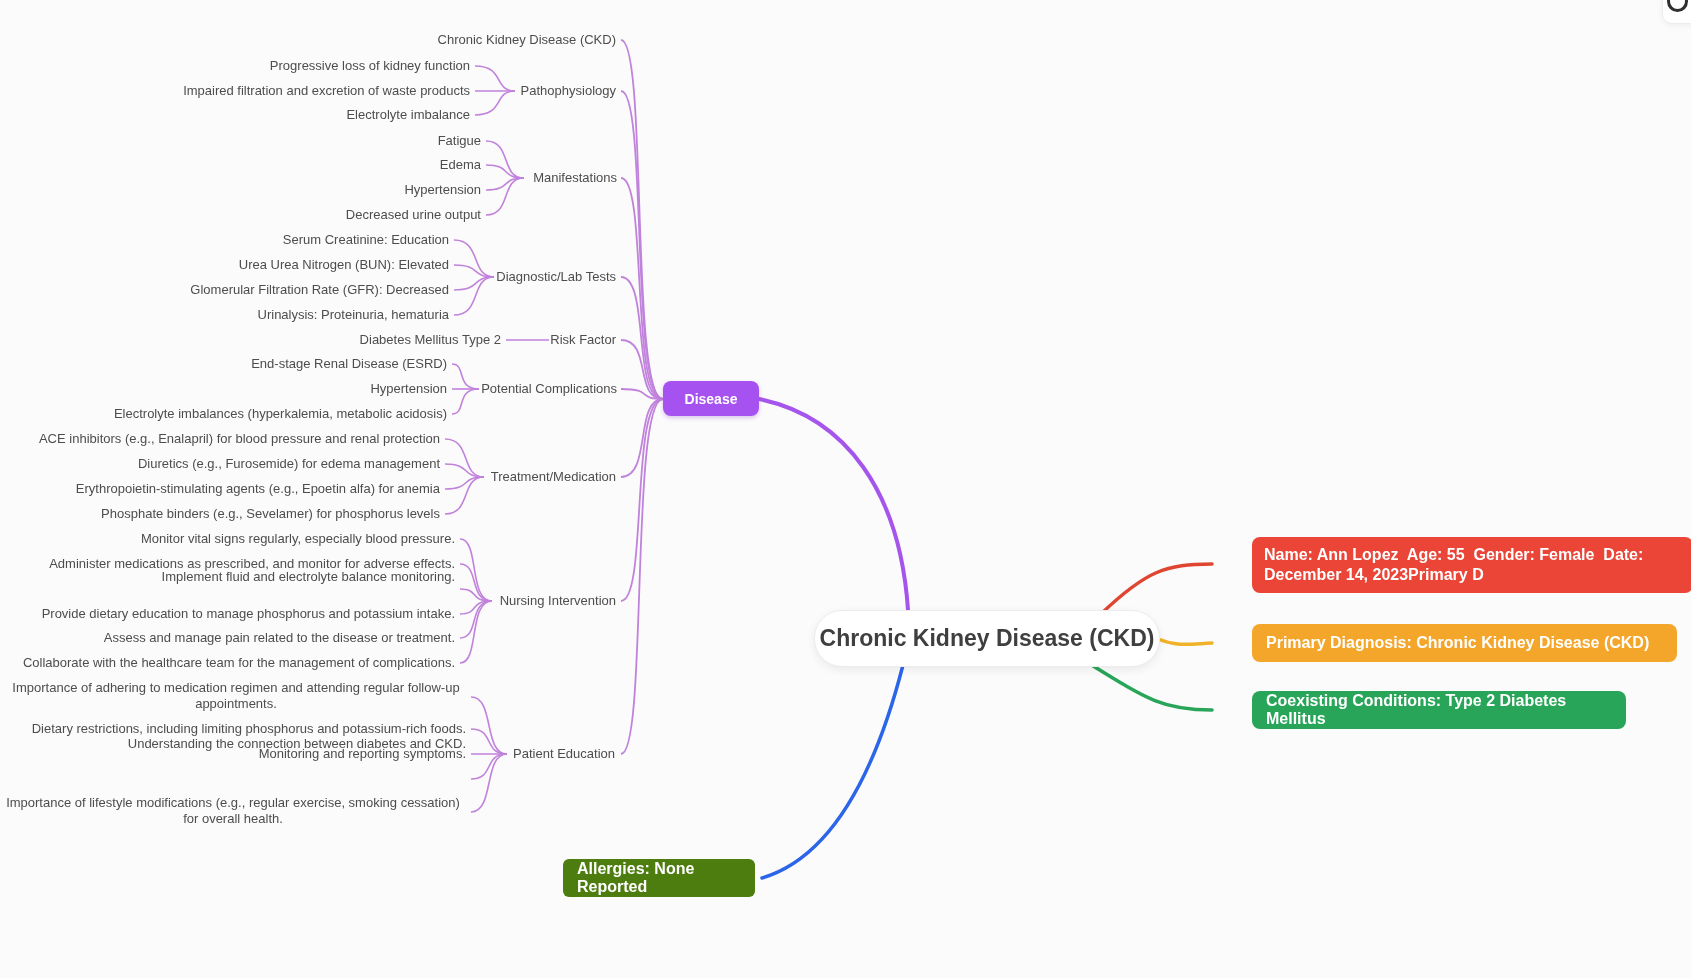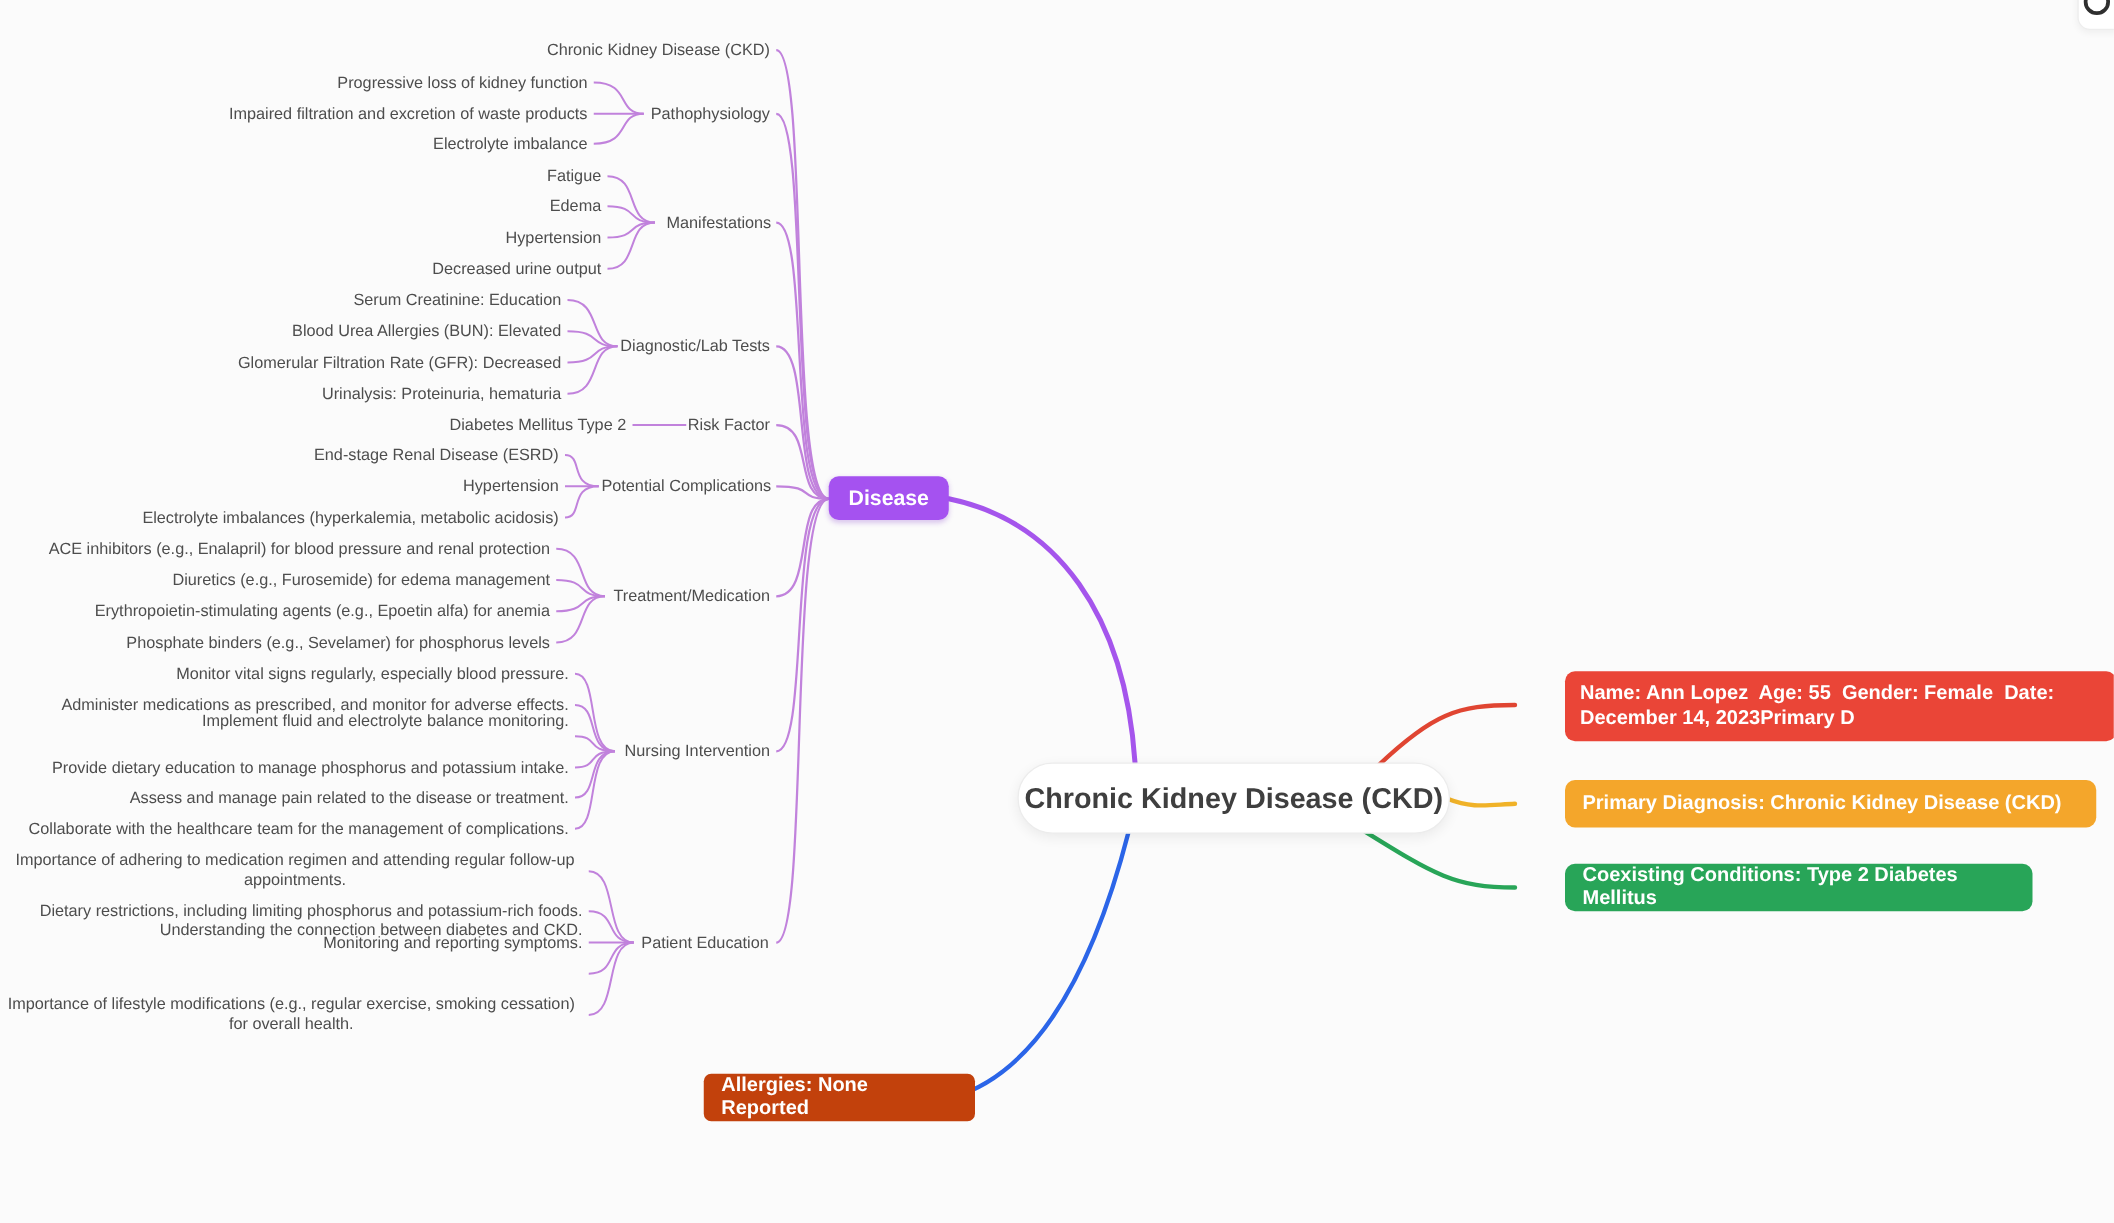--- a/index.html
+++ b/index.html
@@ -10,21 +10,21 @@
   }
   svg.edges { position:absolute; left:0; top:0; pointer-events:none; }
   .leaf, .topic {
     position:absolute; white-space:nowrap;
     font-size:13px; line-height:20px; height:20px;
     color:#4D4D4D; text-align:right;
   }
   .multi { white-space:normal; line-height:16px; height:auto; text-align:center; }
   .disease-node {
     position:absolute; left:663px; top:381px; width:96px; height:35px;
-    background:#A552F0; color:#fff; font-size:17px; font-weight:bold;
+    background:#A552F0; color:#fff; font-size:14px; font-weight:bold;
     border-radius:8px; display:flex; align-items:center; justify-content:center;
     box-shadow:0 2px 4px rgba(120,40,200,.25);
   }
   .root-node {
     position:absolute; left:814px; top:610px; width:344px; height:55px;
     background:#FFFFFF; border:1px solid #ECECEC; border-radius:28px;
     color:#3F3F3F; font-size:23px; font-weight:600;
     display:flex; align-items:center; justify-content:center;
     box-shadow:0 3px 10px rgba(0,0,0,.07);
   }
@@ -32,21 +32,21 @@
     position:absolute; color:#fff; font-weight:bold; font-size:16px;
     border-radius:8px; box-sizing:border-box;
     display:flex; align-items:center; padding:0 14px;margin-left:40px;
   }
   .pnode.demographics {
     left:1212px; top:537px; width:441px; height:56px; background:#EA4537;
     display:block; padding:8px 12px; line-height:20px; white-space:pre-wrap;
   }
   .pnode.primary   { left:1212px; top:624px; width:425px; height:38px; background:#F4A62B;text-align:center; }
   .pnode.coexist   { left:1212px; top:691px; width:374px; height:38px; background:#28A558; }
-  .pnode.allergies { left:523px;  top:859px; width:217px; height:38px; background:#c2410c;
+  .pnode.allergies { left:523px;  top:859px; width:192px; height:38px; background:#4d7c0f;
                      justify-content:center; border-radius:6px; }
   .corner-btn {
     position:absolute; left:1662px; top:-30px; width:72px; height:52px;
     background:#fff; border:1px solid #EDEDED; border-radius:10px;
     box-shadow:0 2px 6px rgba(0,0,0,.05);
   }
   .corner-btn .glyph {
     position:absolute; left:4px; top:20px; width:15px; height:15px;
     border:3px solid #2F2F2F; border-radius:50%;
   }
@@ -117,21 +117,21 @@
 <div class="leaf" style="top:105px;right:1221px">Electrolyte imbalance</div>
 <div class="topic" style="top:81px;right:1075px">Pathophysiology</div>
 
 <div class="leaf" style="top:131px;right:1210px">Fatigue</div>
 <div class="leaf" style="top:155px;right:1210px">Edema</div>
 <div class="leaf" style="top:180px;right:1210px">Hypertension</div>
 <div class="leaf" style="top:205px;right:1210px">Decreased urine output</div>
 <div class="topic" style="top:168px;right:1074px">Manifestations</div>
 
 <div class="leaf" style="top:230px;right:1242px">Serum Creatinine: Education</div>
-<div class="leaf" style="top:255px;right:1242px">Blood Urea Allergies (BUN): Elevated</div>
+<div class="leaf" style="top:255px;right:1242px">Urea Urea Nitrogen (BUN): Elevated</div>
 <div class="leaf" style="top:280px;right:1242px">Glomerular Filtration Rate (GFR): Decreased</div>
 <div class="leaf" style="top:305px;right:1242px">Urinalysis: Proteinuria, hematuria</div>
 <div class="topic" style="top:267px;right:1075px">Diagnostic/Lab Tests</div>
 
 <div class="leaf" style="top:330px;right:1190px">Diabetes Mellitus Type 2</div>
 <div class="topic" style="top:330px;right:1075px">Risk Factor</div>
 
 <div class="leaf" style="top:354px;right:1244px">End-stage Renal Disease (ESRD)</div>
 <div class="leaf" style="top:379px;right:1244px">Hypertension</div>
 <div class="leaf" style="top:404px;right:1244px">Electrolyte imbalances (hyperkalemia, metabolic acidosis)</div>

